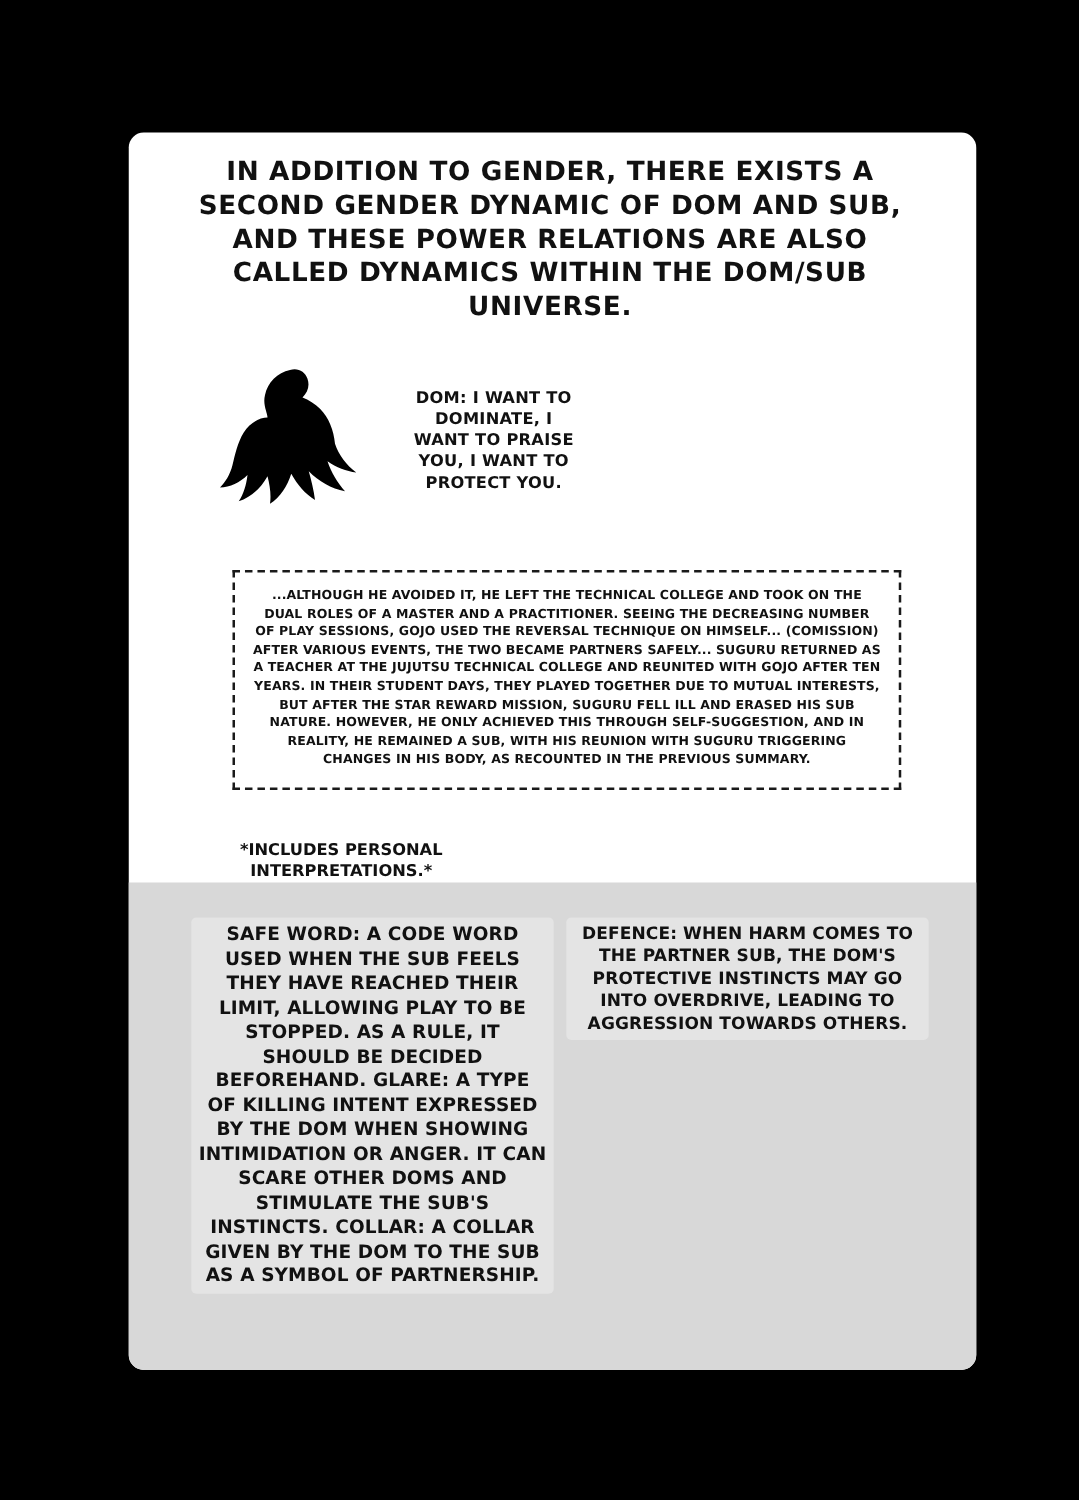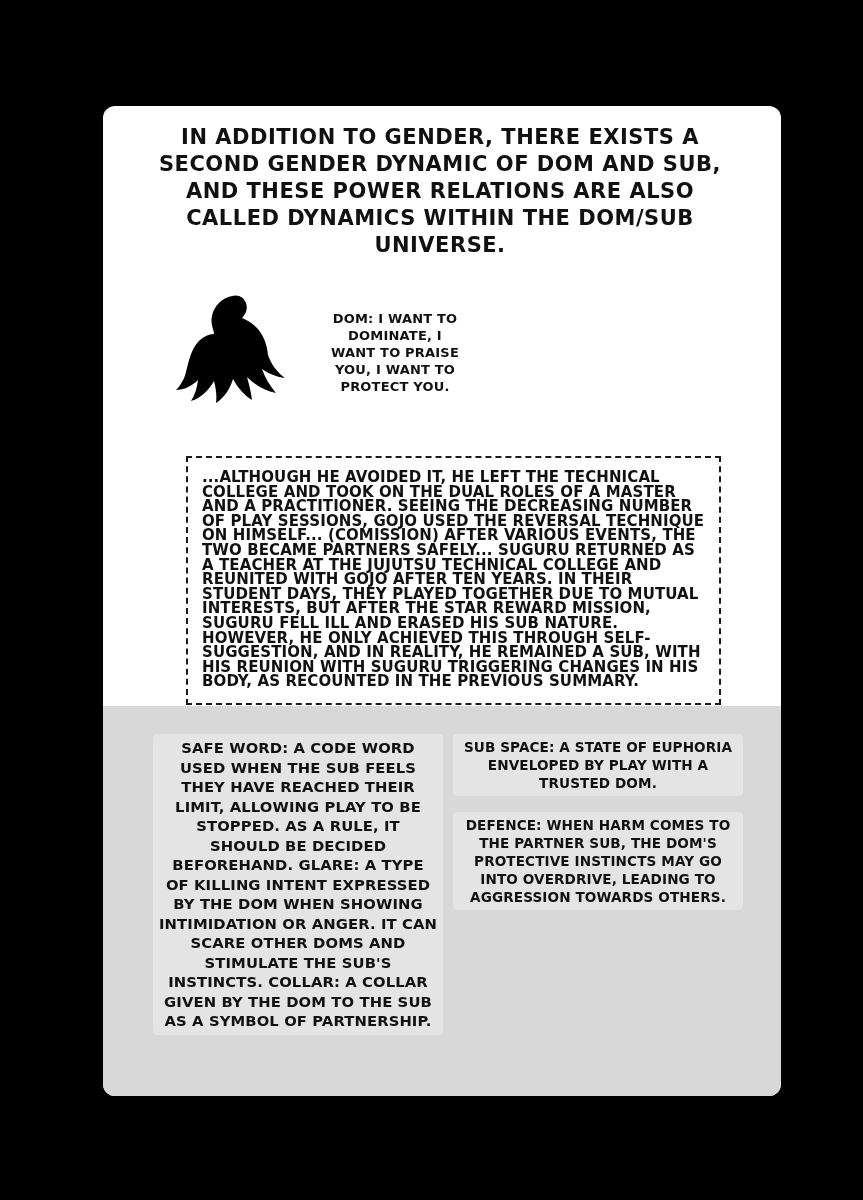--- a/index.html
+++ b/index.html
@@ -125,22 +125,23 @@
     top: 456px;
     width: 535px;
     padding: 12px 14px 14px 14px;
     border: 2px dashed #1a1a1a;
     box-sizing: border-box;
     background: #ffffff;
   }
   #dashed-text {
     font-family: "DejaVu Sans", sans-serif;
     font-weight: bold;
-    font-size: 15px;
+    font-size: 10px;
     line-height: 14.6px;
+    text-align: center;
     color: #111111;
     letter-spacing: 0.1px;
   }
 
   
   #disclaimer {
     position: absolute;
     left: 148px;
     top: 672px;
     width: 250px;
@@ -215,28 +216,28 @@
         <div class="char-caption">DOM: I WANT TO DOMINATE, I WANT TO PRAISE YOU, I WANT TO PROTECT YOU.</div>
       </div>
 
 
     </div>
 
     <div id="dashed-box">
       <div id="dashed-text">...ALTHOUGH HE AVOIDED IT, HE LEFT THE TECHNICAL COLLEGE AND TOOK ON THE DUAL ROLES OF A MASTER AND A PRACTITIONER. SEEING THE DECREASING NUMBER OF PLAY SESSIONS, GOJO USED THE REVERSAL TECHNIQUE ON HIMSELF... (COMISSION) AFTER VARIOUS EVENTS, THE TWO BECAME PARTNERS SAFELY... SUGURU RETURNED AS A TEACHER AT THE JUJUTSU TECHNICAL COLLEGE AND REUNITED WITH GOJO AFTER TEN YEARS. IN THEIR STUDENT DAYS, THEY PLAYED TOGETHER DUE TO MUTUAL INTERESTS, BUT AFTER THE STAR REWARD MISSION, SUGURU FELL ILL AND ERASED HIS SUB NATURE. HOWEVER, HE ONLY ACHIEVED THIS THROUGH SELF-SUGGESTION, AND IN REALITY, HE REMAINED A SUB, WITH HIS REUNION WITH SUGURU TRIGGERING CHANGES IN HIS BODY, AS RECOUNTED IN THE PREVIOUS SUMMARY.</div>
     </div>
 
+    <div id="disclaimer">*INCLUDES PERSONAL INTERPRETATIONS.*</div>
 
     <div id="glossary">
 
       <div class="gloss-col" id="col-left">
         <div class="gloss-item">SAFE WORD: A CODE WORD USED WHEN THE SUB FEELS THEY HAVE REACHED THEIR LIMIT, ALLOWING PLAY TO BE STOPPED. AS A RULE, IT SHOULD BE DECIDED BEFOREHAND. GLARE: A TYPE OF KILLING INTENT EXPRESSED BY THE DOM WHEN SHOWING INTIMIDATION OR ANGER. IT CAN SCARE OTHER DOMS AND STIMULATE THE SUB'S INSTINCTS. COLLAR: A COLLAR GIVEN BY THE DOM TO THE SUB AS A SYMBOL OF PARTNERSHIP.</div>
       </div>
 
       <div class="gloss-col" id="col-right">
-        <div class="gloss-item">SUB SPACE: A STATE OF EUPHORIA ENVELOPED BY PLAY WITH A TRUSTED DOM.</div>
         <div class="gloss-item">DEFENCE: WHEN HARM COMES TO THE PARTNER SUB, THE DOM'S PROTECTIVE INSTINCTS MAY GO INTO OVERDRIVE, LEADING TO AGGRESSION TOWARDS OTHERS.</div>
       </div>
 
     </div>
 
   </div>
 </div>
 
 </body></html>

